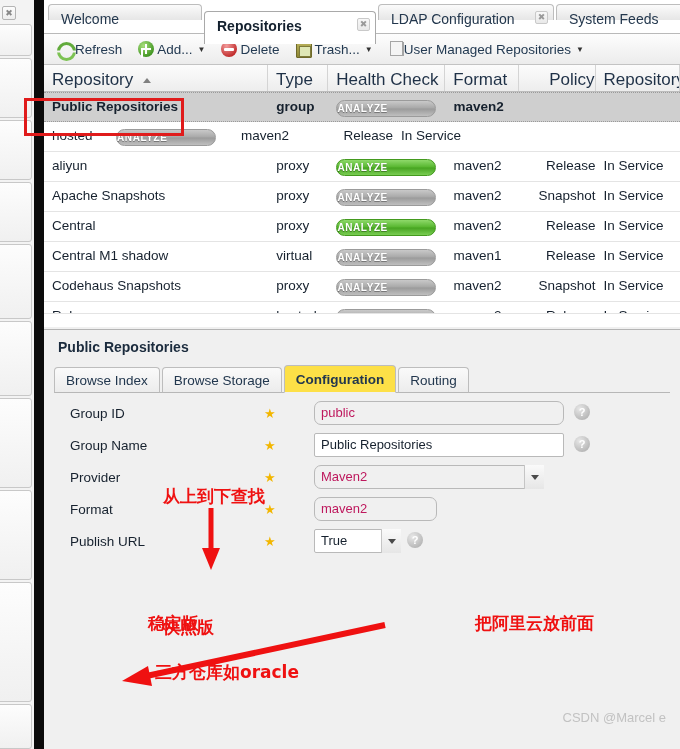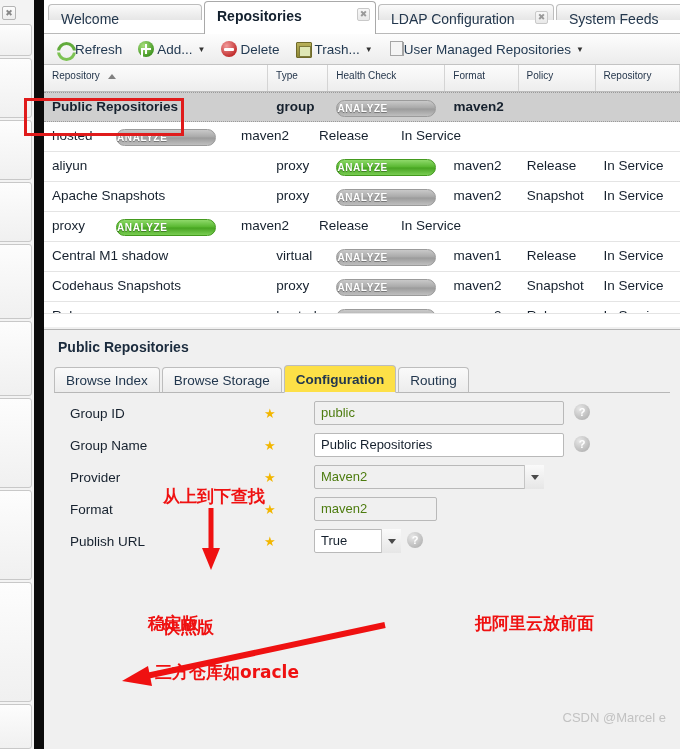--- a/index.html
+++ b/index.html
@@ -60,21 +60,21 @@
     border-radius: 4px 4px 0 0;
     color: #23374d;
     font-size: 14px;
     padding: 6px 10px 0 12px;
     white-space: nowrap;
   }
   .tab.active {
     background: #ffffff;
     border-color: #a9a9a9;
     font-weight: bold;
-    top: 1px; height: 33px;
+    top: 11px; height: 33px;
     z-index: 5;
     color: #13202e;
   }
   .tab .close-x {
     position: absolute; right: 5px; top: 6px;
     width: 13px; height: 13px;
     border: 1px solid #c9c9c9; border-radius: 2px;
     background: linear-gradient(to bottom,#f8f8f8,#e9e9e9);
     color: #9a9a9a; font-size: 9px; line-height: 11px; text-align: center;
   }
@@ -149,21 +149,21 @@
     position: absolute; left: 0; top: 65px; width: 636px; height: 262px;
     background: #fff;
     overflow: hidden;
   }
   .grid-head {
     display: flex; height: 27px;
     background: linear-gradient(to bottom,#fcfcfc 0%,#ededed 100%);
     border-bottom: 1px solid #bcbcbc;
   }
   .grid-head .gh {
-    font-size: 10px; color: #1f3147;
+    font-size: 17px; color: #1f3147;
     padding: 5px 0 0 8px;
     border-right: 1px solid #d4d4d4;
     white-space: nowrap; overflow: hidden;
   }
   .sort-arrow {
     display: inline-block; margin-left: 5px;
     width: 0; height: 0;
     border-left: 4px solid transparent; border-right: 4px solid transparent;
     border-bottom: 5px solid #808080;
     vertical-align: middle;
@@ -177,21 +177,21 @@
   }
   .grid-row .gc {
     font-size: 13.5px; color: #16212e;
     padding: 6px 0 0 8px;
     white-space: nowrap; overflow: hidden;
   }
   .c-name   { width: 240px; }
   .c-type   { width: 64px;  }
   .c-health { width: 125px; }
   .c-format { width: 78px;  }
-  .c-policy { width: 82px;  }
+  .c-policy { width: 82px; text-align: right;  }
   .c-status { width: 90px;  }
   .badge {
     display: inline-block; width: 100px; height: 17px; line-height: 16px;
     text-align: left; border-radius: 9px;
     font-size: 10px; font-weight: bold; letter-spacing: .6px;
     color: #ffffff; text-shadow: 0 1px 0 rgba(0,0,0,.3);
     margin-top: 1px;
   }
   .badge.gray {
     background: linear-gradient(to bottom,#c9c9c9 0%,#a8a8a8 48%,#9a9a9a 52%,#bfbfbf 100%);
@@ -248,21 +248,21 @@
   }
   .star::before { content: "\2605"; }
   .inp {
     position: absolute; left: 270px; top: 1px;
     height: 24px; line-height: 22px;
     border: 1px solid #b9b9b9; border-radius: 2px;
     background: #ffffff;
     font-size: 13px; color: #16212e;
     padding: 0 6px;
   }
-  .inp.ro { background: #f0f0f0; color: #4d7c0f; }
+  .inp.ro { background: #f0f0f0; color: #be185d; border-radius: 7px; }
   .help {
     position: absolute; top: 4px;
     width: 16px; height: 16px; border-radius: 50%;
     background: radial-gradient(circle at 35% 30%, #e7e7e7, #b4b4b4 80%);
     color: #ffffff; font-size: 11px; font-weight: bold;
     line-height: 16px; text-align: center;
   }
   .sel-arrow {
     position: absolute; top: 1px; width: 20px; height: 24px;
     border-left: 1px solid #c5c5c5;
@@ -411,20 +411,21 @@
         <div class="gc c-type">proxy</div>
         <div class="gc c-health">
           <span class="badge gray">ANALYZE</span>
         </div>
         <div class="gc c-format">maven2</div>
         <div class="gc c-policy">Snapshot</div>
         <div class="gc c-status">In Service</div>
       </div>
 
       <div class="grid-row">
+        <div class="gc c-name">Central</div>
         <div class="gc c-type">proxy</div>
         <div class="gc c-health">
           <span class="badge green">ANALYZE</span>
         </div>
         <div class="gc c-format">maven2</div>
         <div class="gc c-policy">Release</div>
         <div class="gc c-status">In Service</div>
       </div>
 
       <div class="grid-row">

